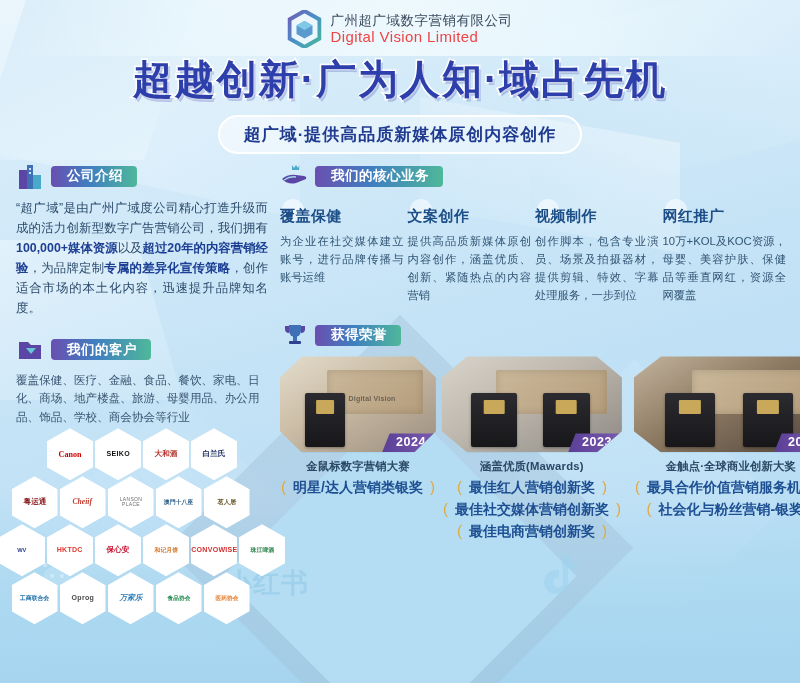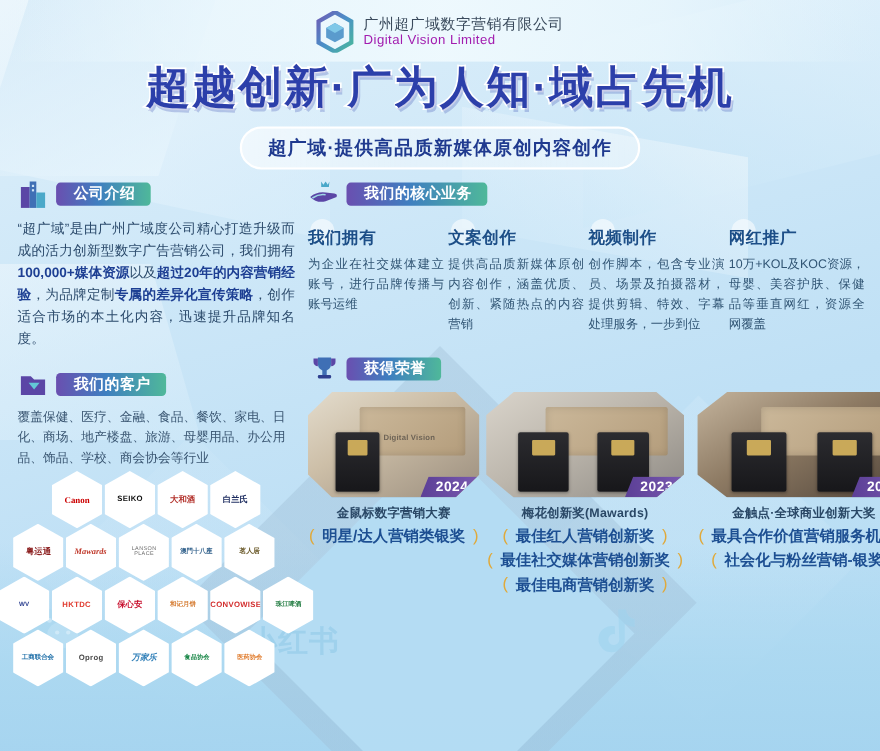--- a/index.html
+++ b/index.html
@@ -46,21 +46,21 @@
     position: absolute; top: 0; left: 0; width: 100%; height: 56px;
     background: linear-gradient(90deg, rgba(226,243,252,.0) 0%, rgba(236,248,253,.75) 25%,
                 rgba(240,250,254,.9) 50%, rgba(236,248,253,.75) 75%, rgba(226,243,252,.0) 100%);
     z-index: 2;
   }
   .brand { position: absolute; top: 10px; left: 50%; transform: translateX(-50%);
            display: flex; align-items: center; gap: 9px; z-index: 3; }
   .brand-logo { width: 34px; height: 38px; position: relative; flex: 0 0 auto; }
   .brand-names { line-height: 1.15; }
   .brand-cn { font-size: 13.5px; color: #3a4a5c; letter-spacing: .5px; font-weight: 500;}
-  .brand-en { font-size: 12px; color: #a21caf; letter-spacing: .4px; }
+  .brand-en { font-size: 15px; color: #ef4444; letter-spacing: .4px; }
 
   .title-wrap { position: absolute; top: 52px; left: 0; width: 100%; text-align: center; z-index: 3; }
   .main-title {
     font-size: 40px; font-weight: bold; letter-spacing: 2px;
     color: #2c3faa;
     -webkit-text-stroke: 3px #ffffff;
     paint-order: stroke fill;
     text-shadow: 2px 3px 0 rgba(44,63,170,.25);
     white-space: nowrap;
   }
@@ -250,21 +250,21 @@
         </div>
         <div class="hexcell">
           <div class="logo-txt" style="color: rgb(26, 42, 94); font-size: 8px;">白兰氏</div>
         </div>
       </div>
       <div class="logo-row r2">
         <div class="hexcell">
           <div class="logo-txt" style="color: rgb(138, 28, 28); font-size: 8px;">粤运通</div>
         </div>
         <div class="hexcell">
-          <div class="logo-txt" style="color: rgb(192, 57, 43); font-family: &quot;Liberation Serif&quot;, serif; font-style: italic; font-size: 8px;">Mawards</div>
+          <div class="logo-txt" style="color: rgb(192, 57, 43); font-family: &quot;Liberation Serif&quot;, serif; font-style: italic; font-size: 8px;">Cheiif</div>
         </div>
         <div class="hexcell">
           <div class="logo-txt" style="color: rgb(107, 107, 107); font-size: 5.2px; font-weight: normal; letter-spacing: 0.4px;">LANSON PLACE</div>
         </div>
         <div class="hexcell">
           <div class="logo-txt" style="color: rgb(47, 95, 138); font-size: 6.2px;">澳門十八座</div>
         </div>
         <div class="hexcell">
           <div class="logo-txt" style="color: rgb(107, 90, 42); font-size: 6.6px;">茗人居</div>
         </div>
@@ -318,21 +318,21 @@
         <path d="M2 16 q6-5 14-4 l8 1 q3 .5 2 3 l-10 4 q-8 2 -14-4 Z" fill="#5b46a6"></path>
         <path d="M4 17 q6-4 12-3" stroke="#9fd8e6" stroke-width="1.4" fill="none"></path>
       </svg>
     </span>
     <span class="sec-pill">我们的核心业务</span>
   </div>
 
   <div class="biz-grid" id="bizGrid">
       <div class="biz-col">
         <span class="biz-dot"></span>
-        <div class="biz-title">我们拥有</div>
+        <div class="biz-title">覆盖保健</div>
         <div class="biz-desc">为企业在社交媒体建立账号，进行品牌传播与账号运维</div>
       </div>
       <div class="biz-col">
         <span class="biz-dot"></span>
         <div class="biz-title">文案创作</div>
         <div class="biz-desc">提供高品质新媒体原创内容创作，涵盖优质、创新、紧随热点的内容营销</div>
       </div>
       <div class="biz-col">
         <span class="biz-dot"></span>
         <div class="biz-title">视频制作</div>
@@ -377,21 +377,21 @@
         <div class="award-photo ph-b">
           <span class="photo-screen"></span>
           <span class="trophy t-r">
             <i></i>
           </span>
           <span class="trophy">
             <i></i>
           </span>
           <span class="year-tag">2023</span>
         </div>
-        <div class="award-name">梅花创新奖(Mawards)</div>
+        <div class="award-name">涵盖优质(Mawards)</div>
         <div class="award-prizes">
           <div class="prize">最佳红人营销创新奖</div>
           <div class="prize">最佳社交媒体营销创新奖</div>
           <div class="prize">最佳电商营销创新奖</div>
         </div>
       </div>
       <div class="award">
         <div class="award-photo ph-c">
           <span class="photo-screen"></span>
           <span class="trophy t-r">

